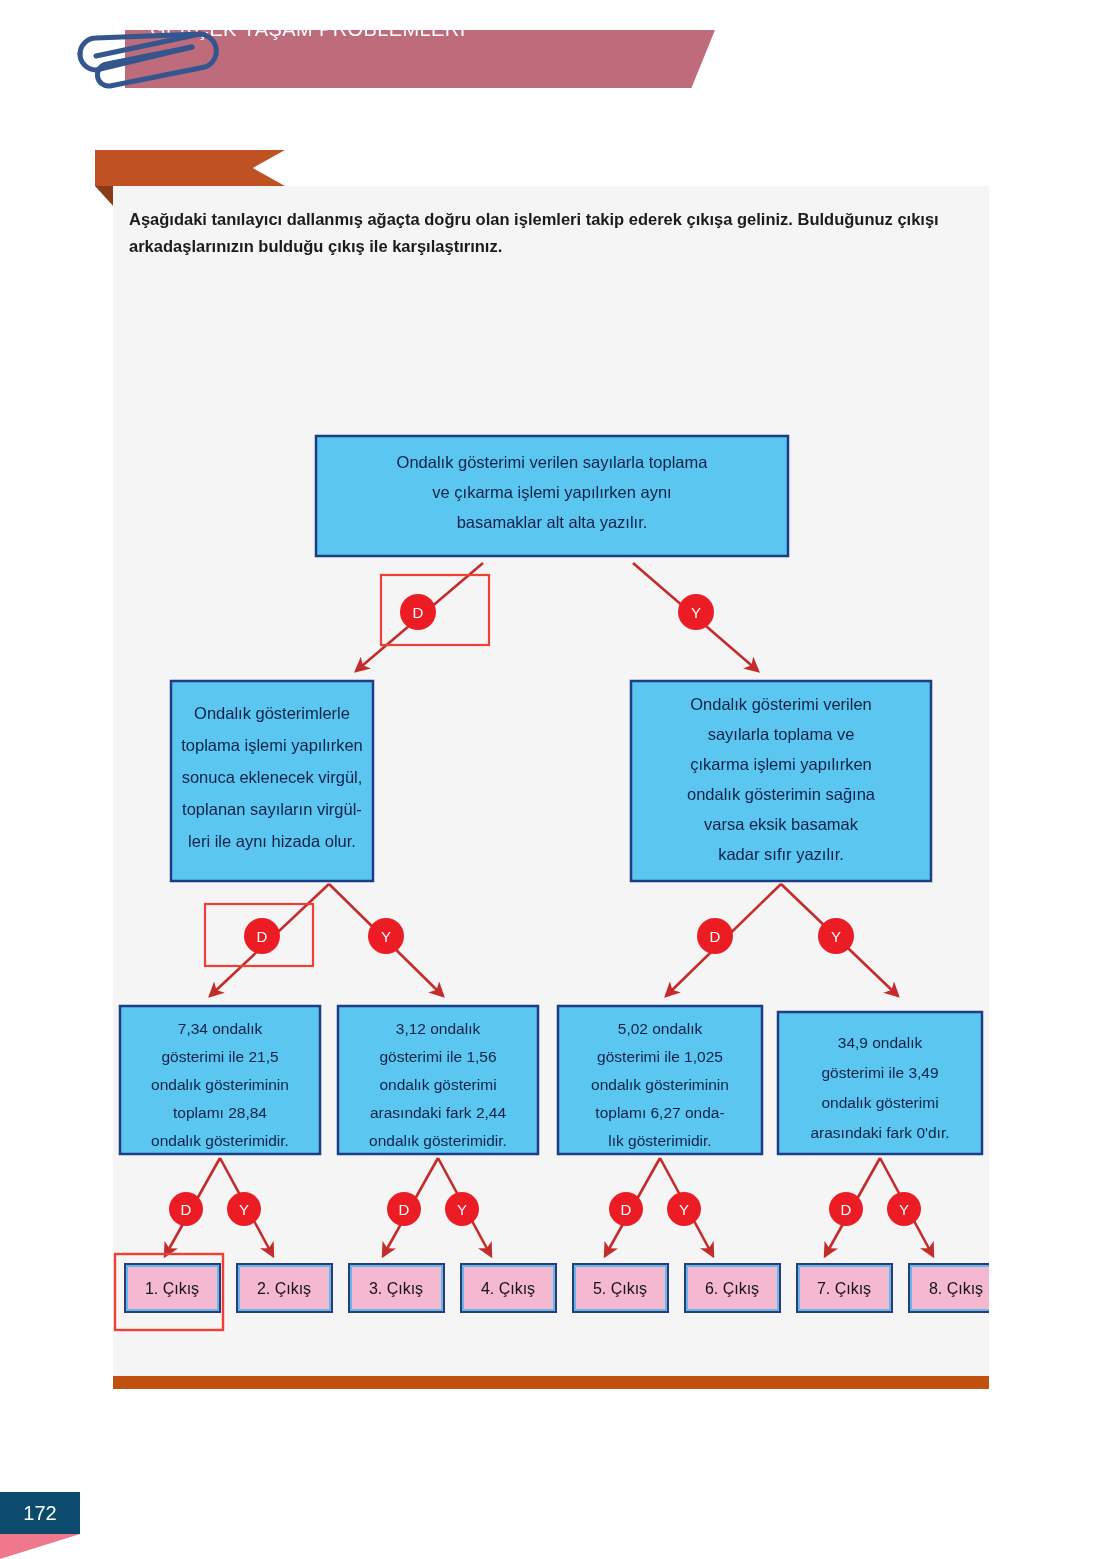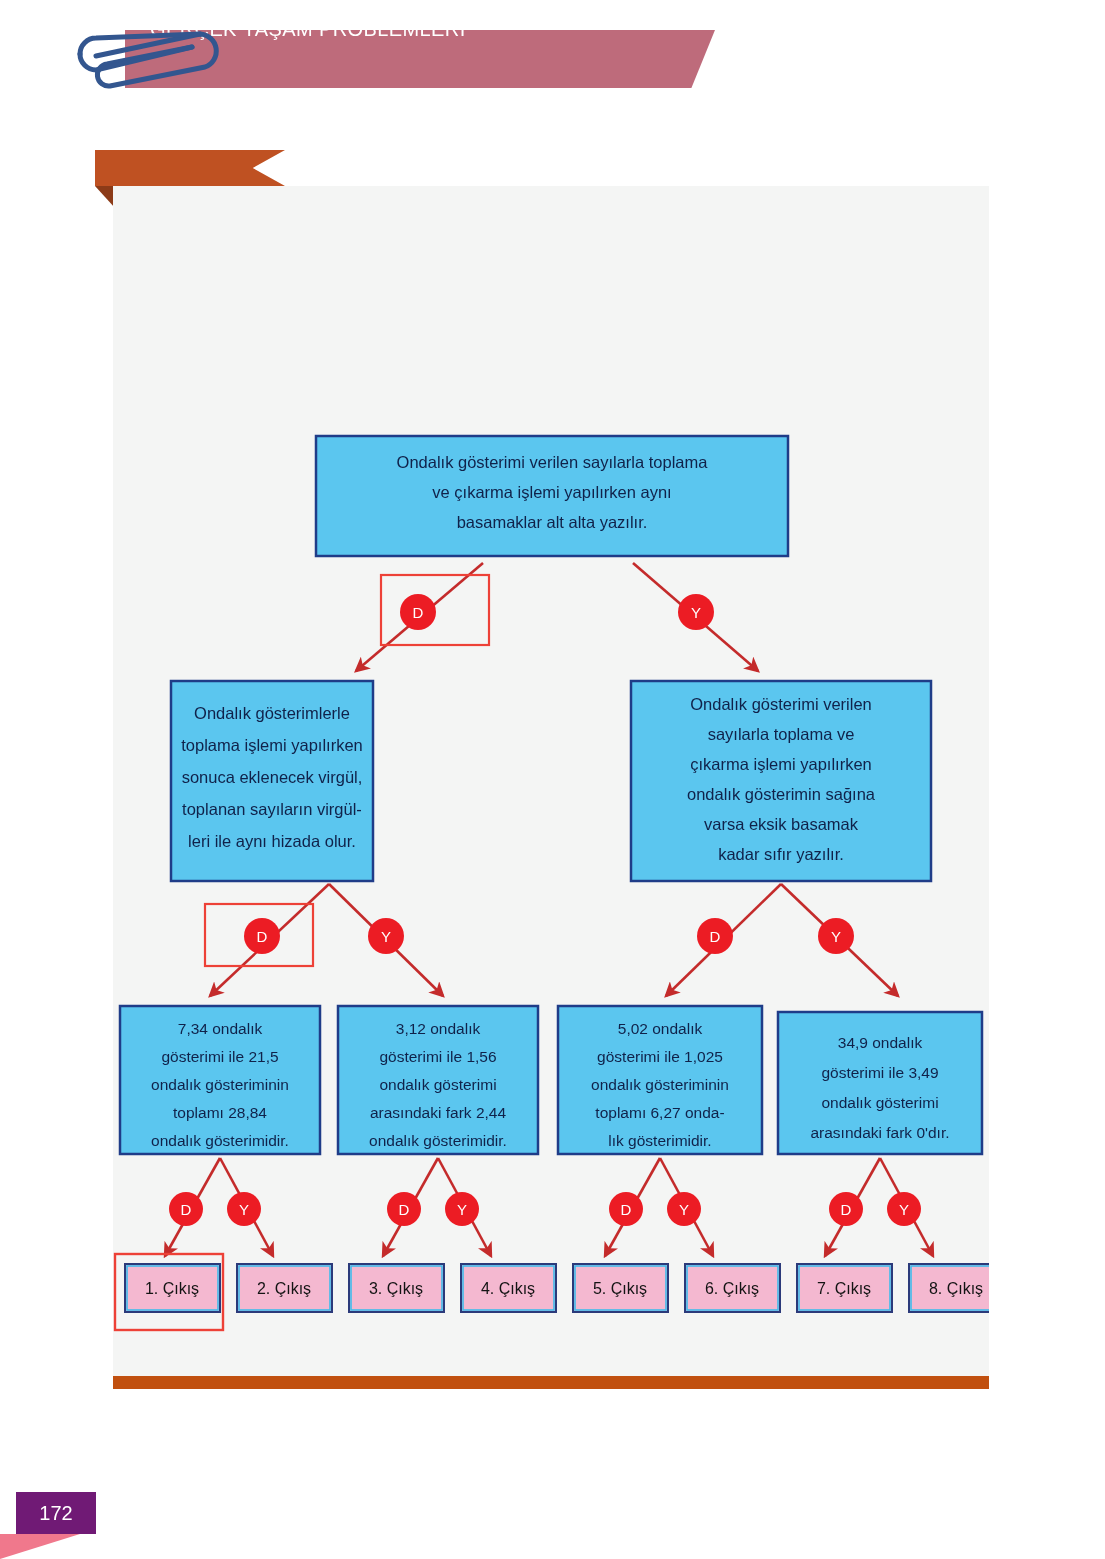--- a/index.html
+++ b/index.html
@@ -81,22 +81,21 @@
     font-size:16px;fill:#141414;
   }
   .dy-text{
     font-family:"Liberation Sans","DejaVu Sans",sans-serif;
     font-size:15px;fill:#ffffff;
   }
 
   
   #page-number-tab{
     position:absolute;left:0;top:1492px;width:80px;height:42px;
-    background:#701a75;
-    margin-left:16px;
+    background:#0c4a6e;
   }
   #page-number{
     position:absolute;inset:0;display:flex;align-items:center;
     justify-content:center;color:#ffffff;font-size:20px;
   }
   #page-number-wedge{
     position:absolute;left:0;top:1534px;width:80px;height:25px;
     background:#F0788C;
     clip-path:polygon(0 0, 100% 0, 0 100%);
   }
@@ -119,20 +118,21 @@
 </svg>
 
 <div id="ornek-ribbon">
   <div class="ribbon-shape"></div>
 </div>
 <div id="ornek-label">Örnek 2</div>
 <div id="ribbon-fold"></div>
 
 <div id="content-panel">
 
+  <div id="instruction-text">Aşağıdaki tanılayıcı dallanmış ağaçta doğru olan işlemleri takip ederek çıkışa geliniz. Bulduğunuz çıkışı arkadaşlarınızın bulduğu çıkış ile karşılaştırınız.</div>
 
   <svg id="tree-svg" viewBox="0 0 876 1060">
     <defs>
       <marker id="arrowhead" markerWidth="6" markerHeight="6" refX="5" refY="3" orient="auto" markerUnits="strokeWidth">
         <path d="M0,0 L6,3 L0,6 L1.6,3 Z" fill="#C42B2B"></path>
       </marker>
     </defs>
 
     <g>
       <rect x="203" y="140" width="472" height="120" fill="#5BC6EF" stroke="#1F3C88" stroke-width="2.5"></rect>

